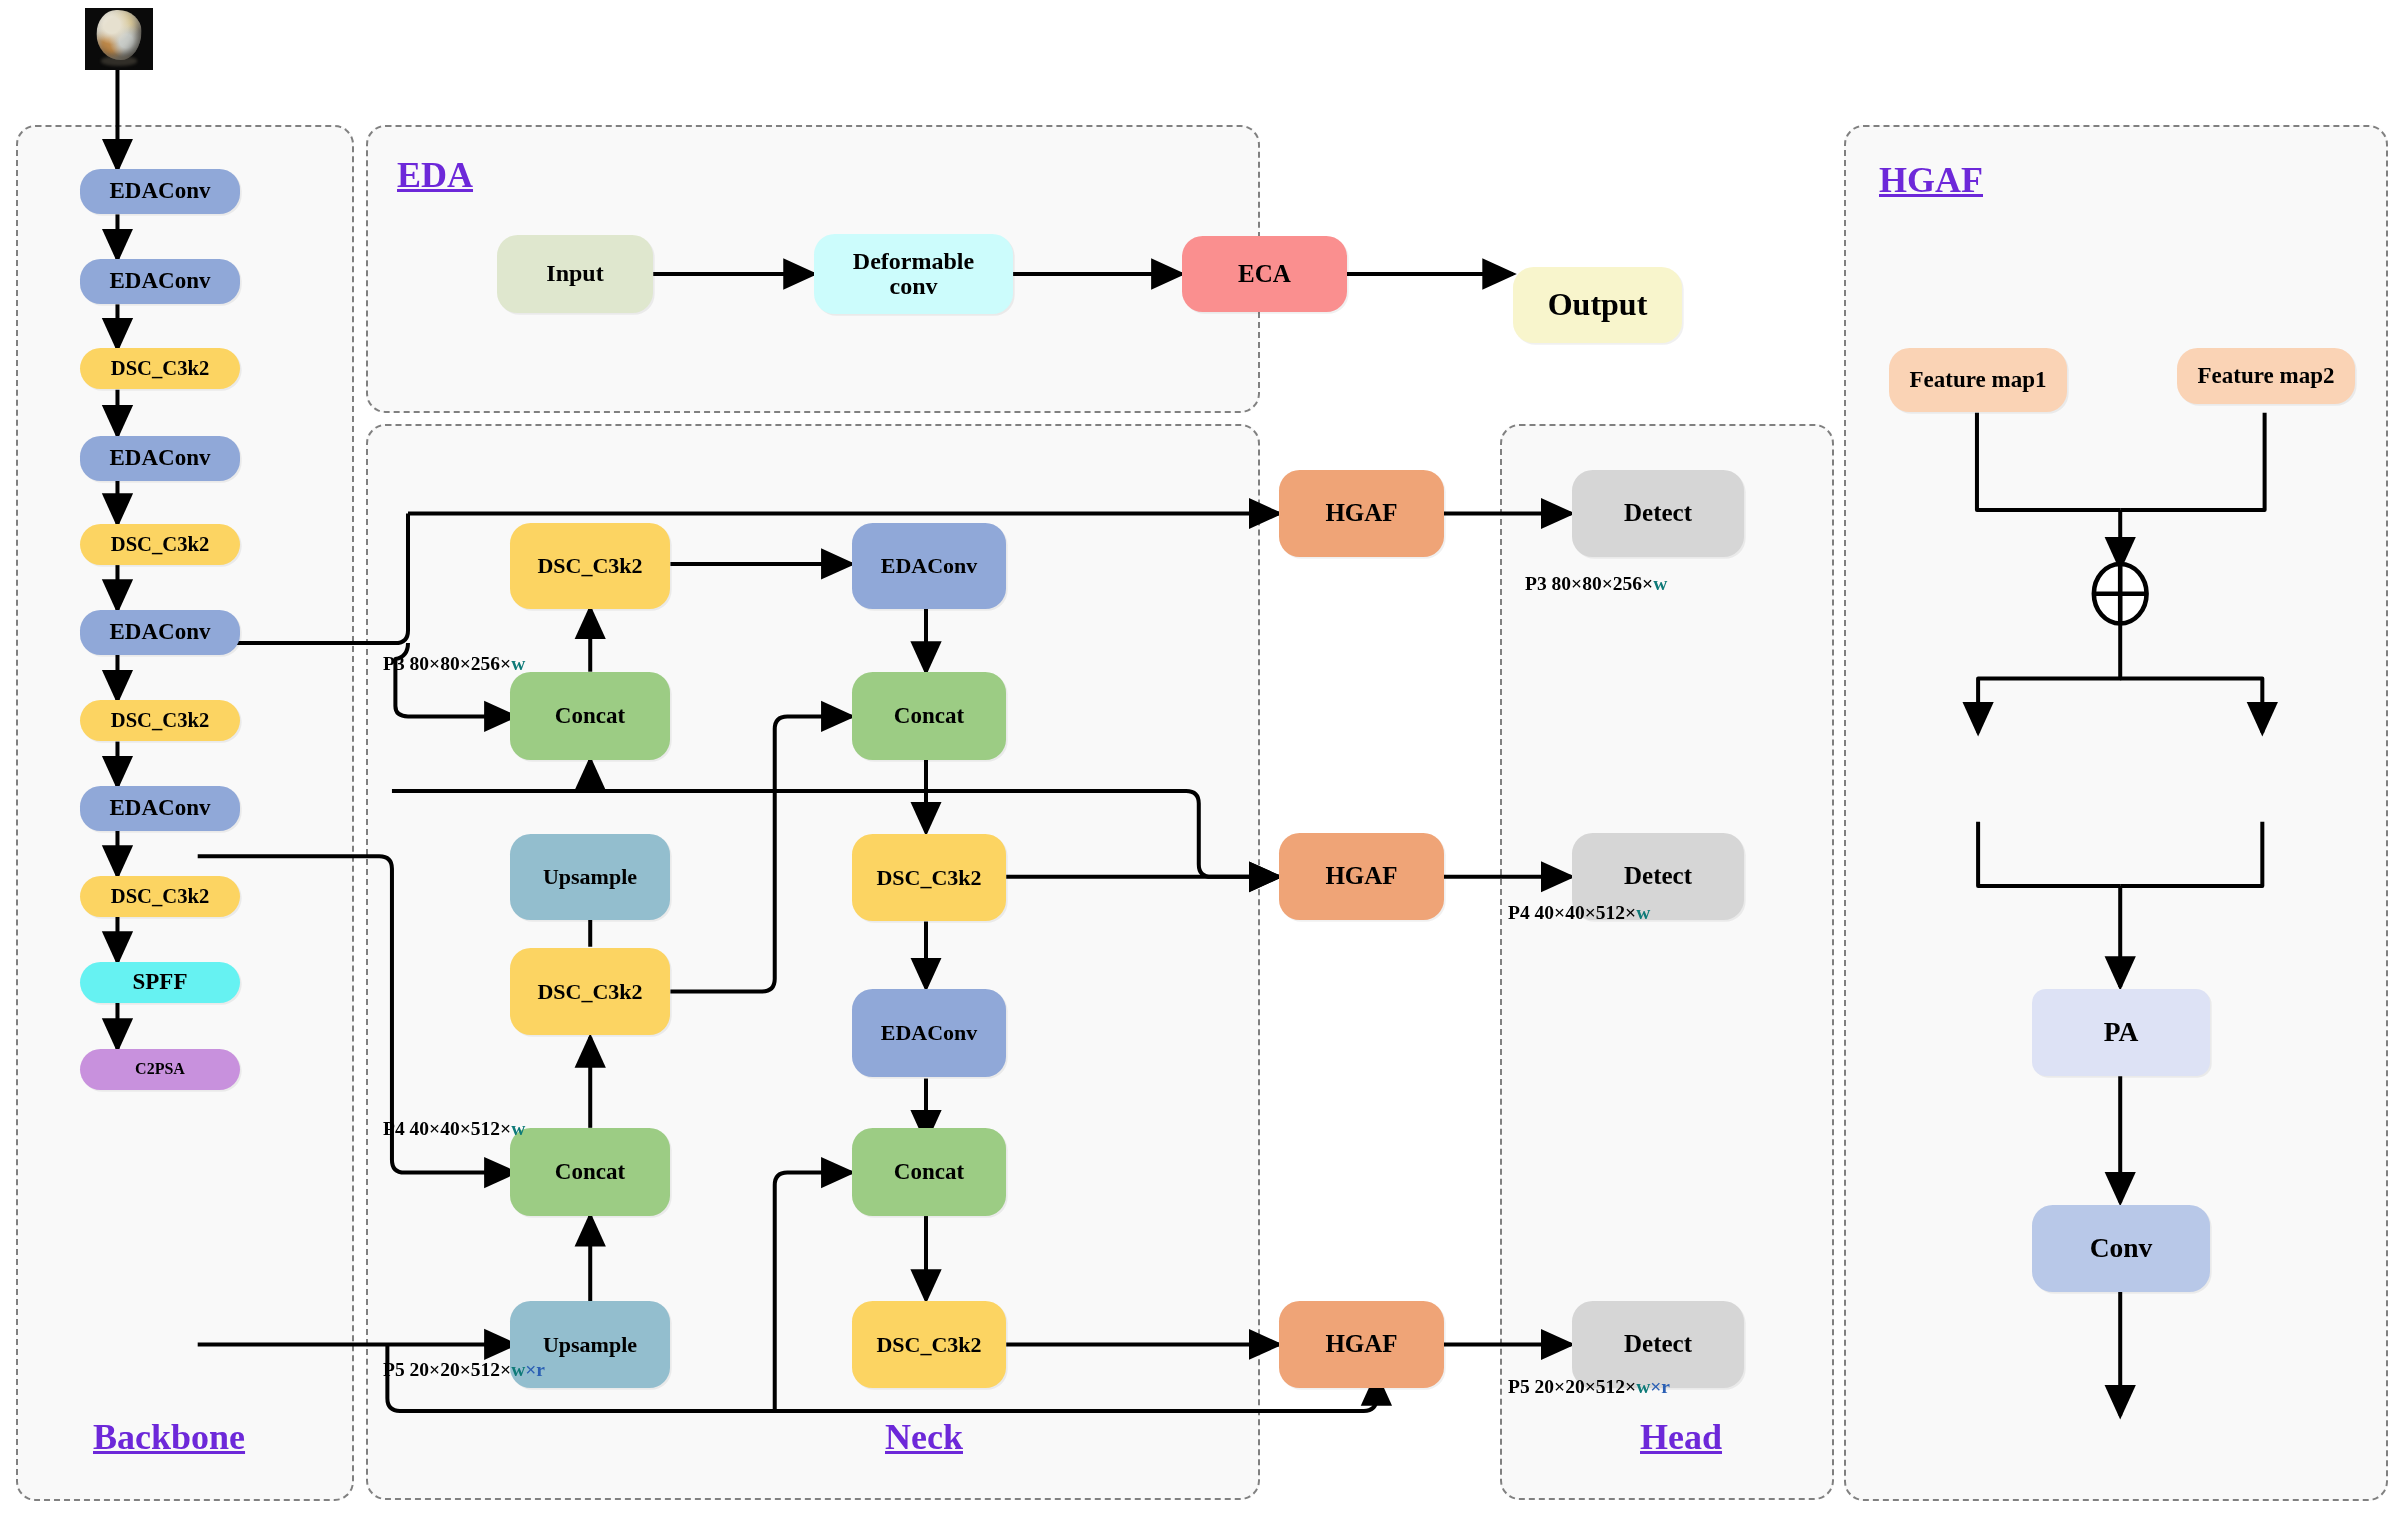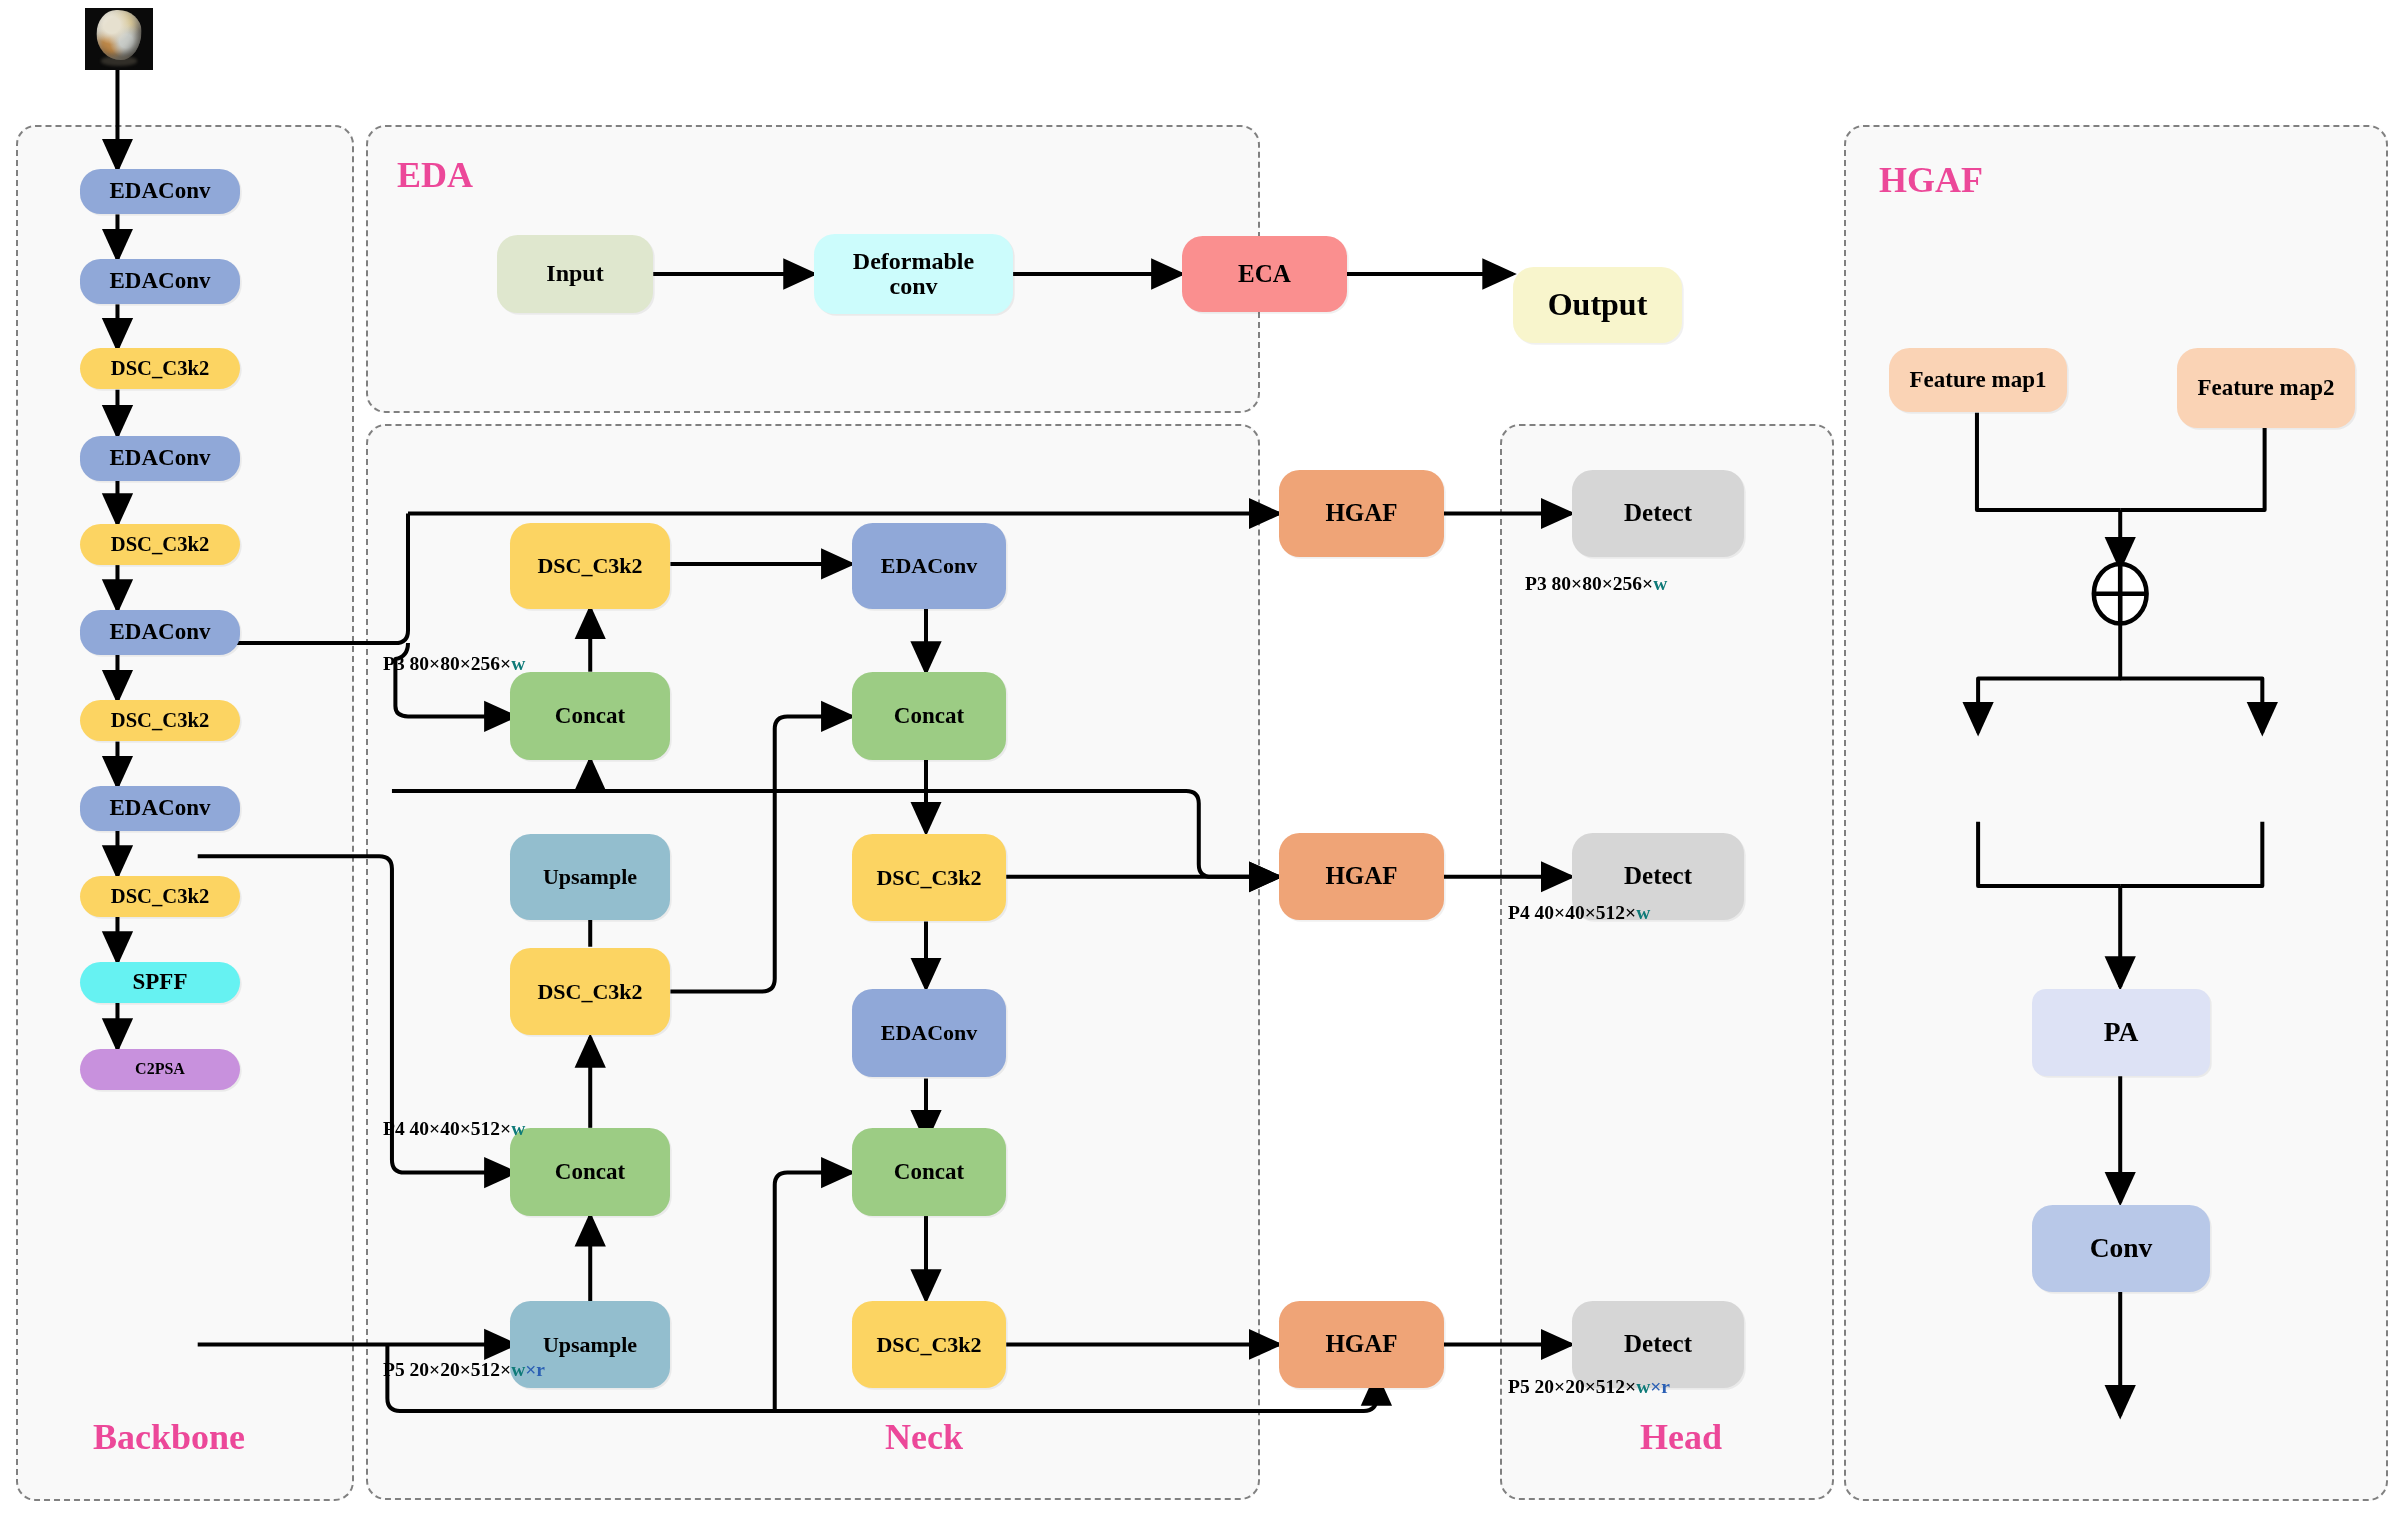--- a/index.html
+++ b/index.html
@@ -1,20 +1,20 @@
 <!DOCTYPE html>
 <html style="font-size:9.2px"><head>
 <meta charset="utf-8">
 <style>
   html,body{margin:0;padding:0;background:#ffffff;}
   body{width:2401px;height:1513px;position:relative;font-family:"Liberation Serif",serif;overflow:hidden;}
   #stage{position:absolute;left:0;top:0;width:2401px;height:1513px;}
   svg.layer{position:absolute;left:0;top:0;width:2401px;height:1513px;}
   .panel{position:absolute;border:2.9px dashed #808080;border-radius:19.5px;background:#f9f9f9;box-sizing:border-box;}
-  .panel-title{position:absolute;color:#ec4899;font-weight:bold;font-family:"Liberation Serif",serif;white-space:nowrap;}
+  .panel-title{position:absolute;color:#6d28d9;font-weight:bold;font-family:"Liberation Serif",serif;white-space:nowrap;text-decoration:underline;}
   .node{position:absolute;display:flex;align-items:center;justify-content:center;text-align:center;
         border-radius:20.6px;color:#000;font-weight:bold;font-family:"Liberation Serif",serif;
         box-shadow:1.7px 1.7px 0 rgba(0,0,0,0.06);line-height:1.05;box-sizing:border-box;}
   .dim{position:absolute;font-family:"Liberation Serif",serif;font-weight:bold;white-space:nowrap;color:#000;}
   .dim .wv{color:#0e7a78;}
   .dim .rv{color:#2a5fb4;}
   .thumb{position:absolute;background:#0a0a0a;overflow:hidden;}
   .thumb .rock{position:absolute;left:50%;top:44%;transform:translate(-50%,-50%);
       width:45px;height:50px;border-radius:44% 52% 46% 54%/48% 42% 58% 52%;
       background:
@@ -183,18 +183,18 @@
     <span>P3 80×80×256×</span><span class="wv">w</span>
   </div>
   <div class="dim" style="left:1508px;top:902px;font-size:19.5px;">
     <span>P4 40×40×512×</span><span class="wv">w</span>
   </div>
   <div class="dim" style="left:1508px;top:1376px;font-size:19.5px;">
     <span>P5 20×20×512×</span><span class="wv">w</span><span class="rv">×r</span>
   </div>
 
   <div class="node" style="left:1889px;top:348px;width:178px;height:64px;background:#fad3b5;font-size:23px;">Feature map1</div>
-  <div class="node" style="left:2177px;top:348px;width:178px;height:80px;background:#fad3b5;font-size:23px;">Feature map2</div>
+  <div class="node" style="left:2177px;top:348px;width:178px;height:56px;background:#fad3b5;font-size:23px;">Feature map2</div>
   <div class="node" style="left:2032px;top:989px;width:178px;height:87px;background:#dde2f5;font-size:27.5px;border-radius:14px;">PA</div>
   <div class="node" style="left:2032px;top:1205px;width:178px;height:87px;background:#b8c8e8;font-size:27.5px;">Conv</div>
 
 </div>
 
 
 </body></html>

